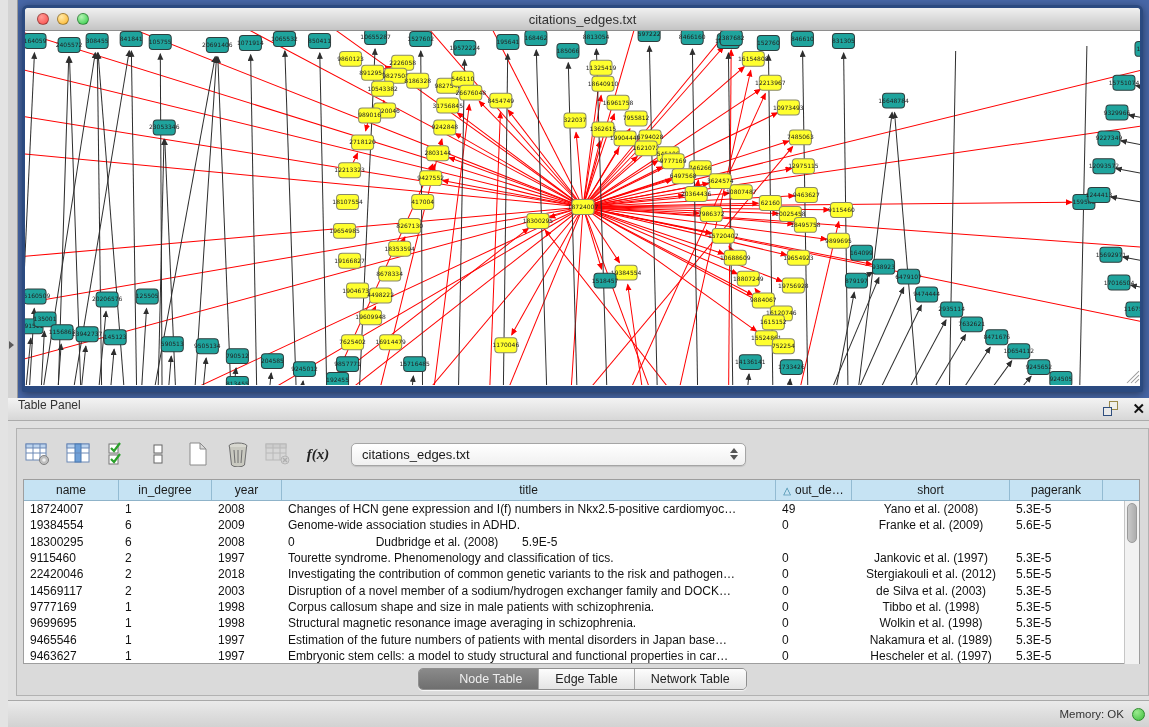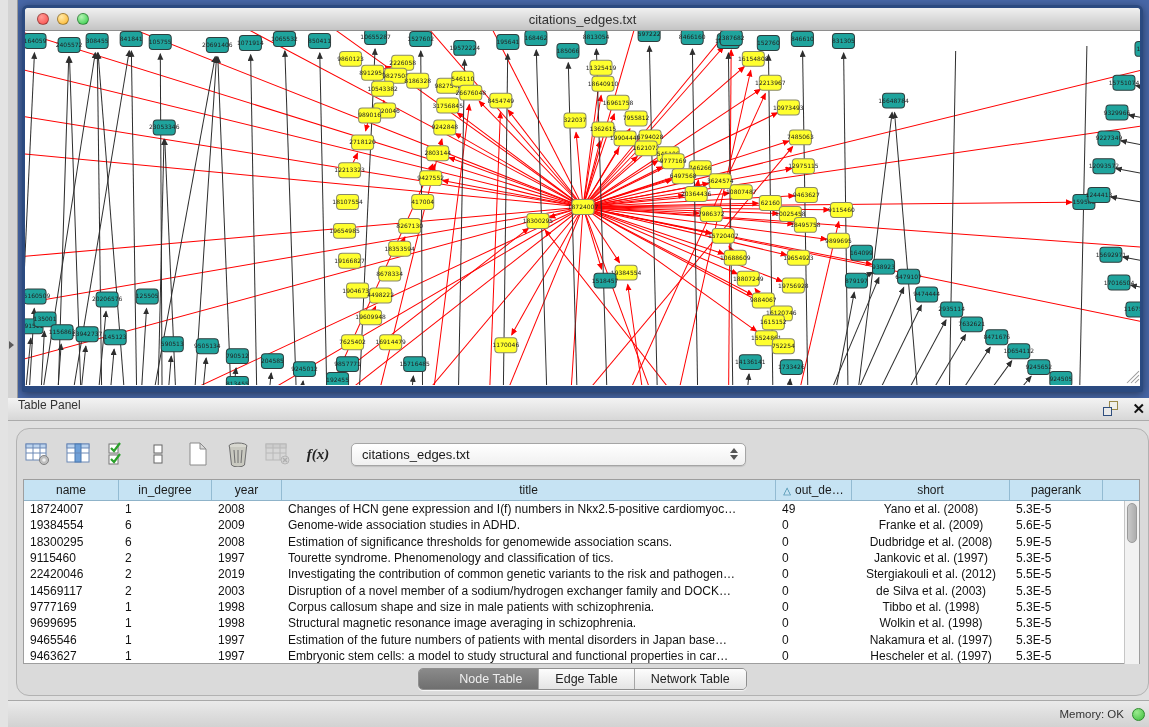--- a/index.html
+++ b/index.html
@@ -31,21 +31,21 @@
   .panel-header { position:absolute; left:0; top:0; width:1149px; height:23px;
     background:linear-gradient(#F3F3F3,#D7D7D7); border-bottom:1px solid #ABABAB; display:flex; align-items:flex-start; }
   .panel-header .ph-title { font-size:12px; color:#333; padding-left:10px; }
   .ph-icons { position:absolute; right:12px; top:3px; display:flex; gap:14px; align-items:center; }
   .float-icon { width:15px; height:15px; position:relative; }
   .float-icon .sq1 { position:absolute; left:0; bottom:0; width:9px; height:9px; border:1.5px solid #2F4E7E; background:#E9E9E9; }
   .float-icon .sq2 { position:absolute; right:0; top:0; width:9px; height:9px; border:1.5px solid #9A8A4A; background:#EFEFEA; }
   .close-x { font-size:15px; font-weight:bold; color:#111; line-height:15px; cursor:default; }
 
   .panel-box { position:absolute; left:8px; top:30px; width:1133px; height:268px;
-    border:1px solid #B2B2B2; border-radius:13px; background:#DADADA; }
+    border:1px solid #B2B2B2; border-radius:0; background:#DADADA; }
 
   .toolbar { position:absolute; left:6px; top:6px; height:38px; display:flex; align-items:center; gap:10px; }
   .tbtn { width:30px; height:30px; display:flex; align-items:center; justify-content:center; border-radius:4px; }
   .tbtn svg { display:block; }
   .fx { font-family:"Liberation Serif", serif; font-style:italic; font-weight:bold; font-size:15px; color:#222; }
   .combo { margin-left:8px; width:395px; height:23px; background:linear-gradient(#FFFFFF,#F0F0F0);
     border:1px solid #A5A5A5; border-radius:5px; display:flex; align-items:center; position:relative;
     box-shadow:0 1px 1px rgba(0,0,0,.12); }
   .combo .combo-text { font-size:13px; color:#1a1a1a; padding-left:10px; }
   .combo .steppers { position:absolute; right:7px; top:4px; display:flex; flex-direction:column; gap:2px; }
@@ -678,38 +678,37 @@
               <div class="td" style="width: 70px;">2009</div>
               <div class="td" style="width: 494px;">Genome-wide association studies in ADHD.</div>
               <div class="td" style="width: 76px;">0</div>
               <div class="td center" style="width: 158px;">Franke et al. (2009)</div>
               <div class="td" style="width: 93px;">5.6E-5</div>
             </div>
             <div class="tr">
               <div class="td" style="width: 95px;">18300295</div>
               <div class="td" style="width: 93px;">6</div>
               <div class="td" style="width: 70px;">2008</div>
-              <div class="td" style="width: 494px;">Estimation of significance thresholds for genomewide association scans.</div>
               <div class="td" style="width: 76px;">0</div>
               <div class="td center" style="width: 158px;">Dudbridge et al. (2008)</div>
               <div class="td" style="width: 93px;">5.9E-5</div>
             </div>
             <div class="tr">
               <div class="td" style="width: 95px;">9115460</div>
               <div class="td" style="width: 93px;">2</div>
               <div class="td" style="width: 70px;">1997</div>
               <div class="td" style="width: 494px;">Tourette syndrome. Phenomenology and classification of tics.</div>
               <div class="td" style="width: 76px;">0</div>
               <div class="td center" style="width: 158px;">Jankovic et al. (1997)</div>
               <div class="td" style="width: 93px;">5.3E-5</div>
             </div>
             <div class="tr">
               <div class="td" style="width: 95px;">22420046</div>
               <div class="td" style="width: 93px;">2</div>
-              <div class="td" style="width: 70px;">2019</div>
+              <div class="td" style="width: 70px;">2018</div>
               <div class="td" style="width: 494px;">Investigating the contribution of common genetic variants to the risk and pathogen…</div>
               <div class="td" style="width: 76px;">0</div>
               <div class="td center" style="width: 158px;">Stergiakouli et al. (2012)</div>
               <div class="td" style="width: 93px;">5.5E-5</div>
             </div>
             <div class="tr">
               <div class="td" style="width: 95px;">14569117</div>
               <div class="td" style="width: 93px;">2</div>
               <div class="td" style="width: 70px;">2003</div>
               <div class="td" style="width: 494px;">Disruption of a novel member of a sodium/hydrogen exchanger family and DOCK…</div>
@@ -734,21 +733,21 @@
               <div class="td" style="width: 76px;">0</div>
               <div class="td center" style="width: 158px;">Wolkin et al. (1998)</div>
               <div class="td" style="width: 93px;">5.3E-5</div>
             </div>
             <div class="tr">
               <div class="td" style="width: 95px;">9465546</div>
               <div class="td" style="width: 93px;">1</div>
               <div class="td" style="width: 70px;">1997</div>
               <div class="td" style="width: 494px;">Estimation of the future numbers of patients with mental disorders in Japan base…</div>
               <div class="td" style="width: 76px;">0</div>
-              <div class="td center" style="width: 158px;">Nakamura et al. (1997)</div>
+              <div class="td center" style="width: 158px;">Nakamura et al. (1989)</div>
               <div class="td" style="width: 93px;">5.3E-5</div>
             </div>
             <div class="tr">
               <div class="td" style="width: 95px;">9463627</div>
               <div class="td" style="width: 93px;">1</div>
               <div class="td" style="width: 70px;">1997</div>
               <div class="td" style="width: 494px;">Embryonic stem cells: a model to study structural and functional properties in car…</div>
               <div class="td" style="width: 76px;">0</div>
               <div class="td center" style="width: 158px;">Hescheler et al. (1997)</div>
               <div class="td" style="width: 93px;">5.3E-5</div>

